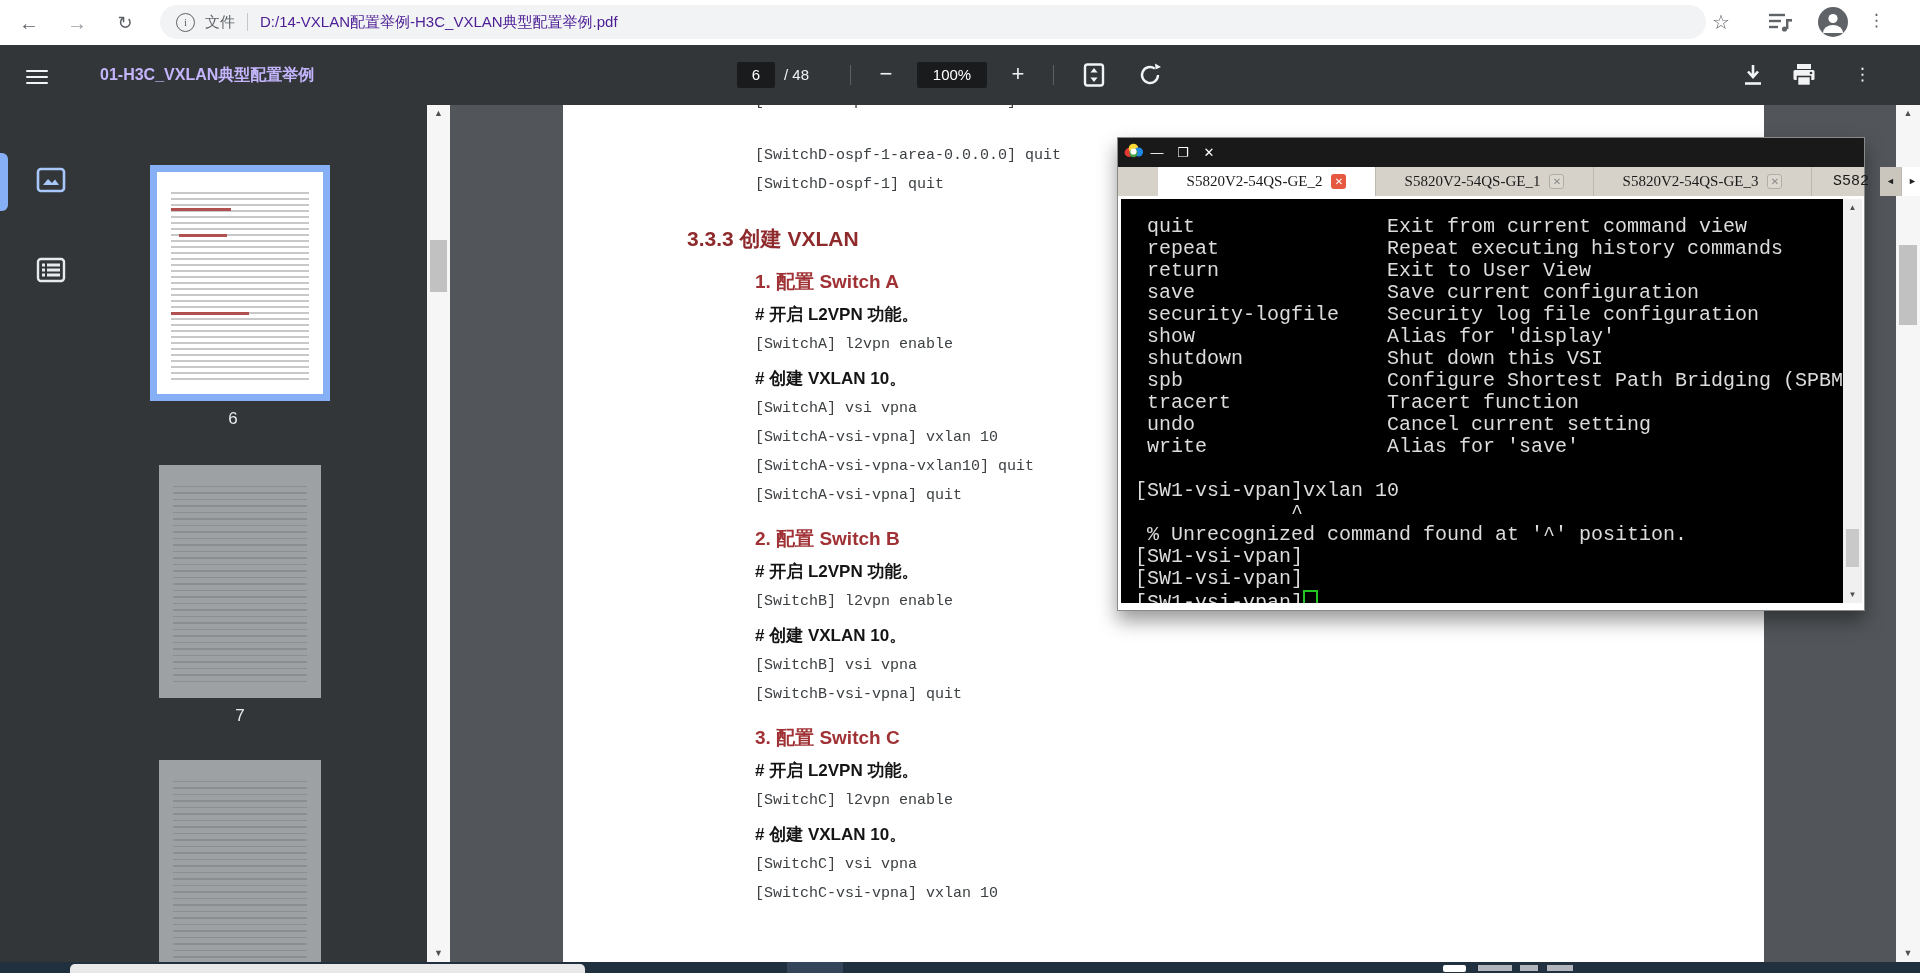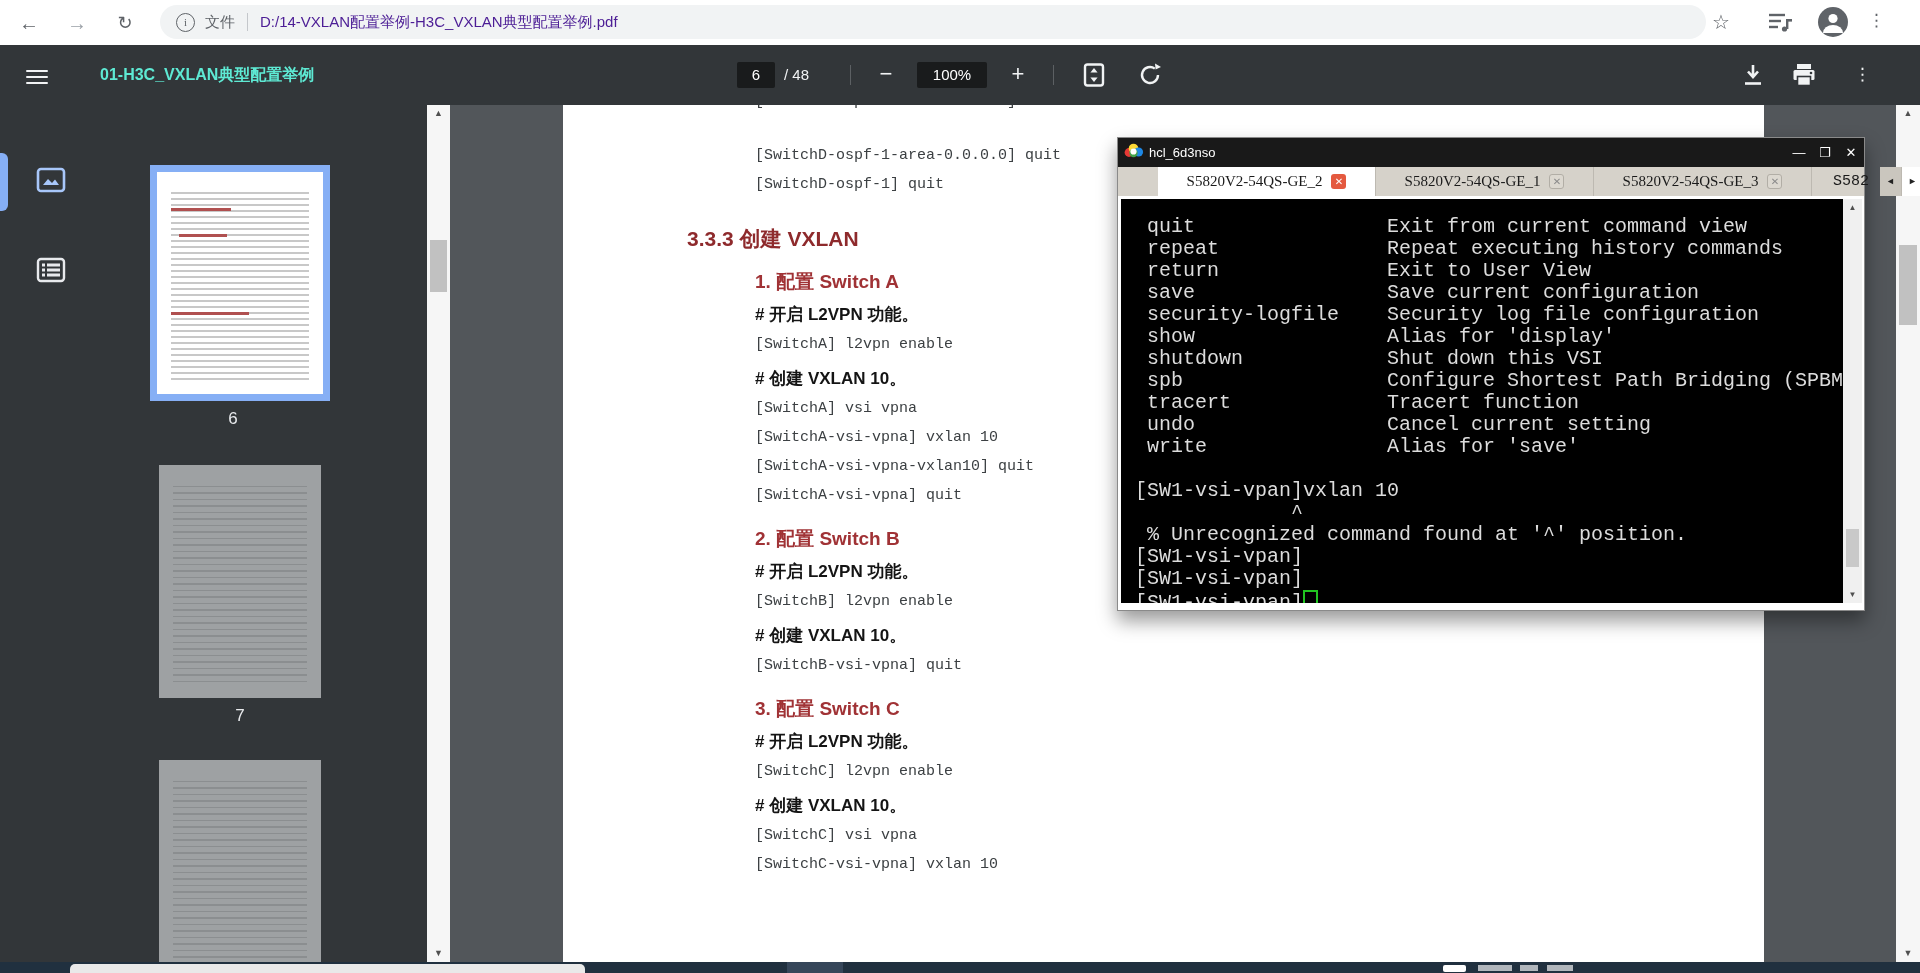--- a/index.html
+++ b/index.html
@@ -21,21 +21,21 @@
   .url-text{color:#4c1d95;font-size:15px;white-space:nowrap;overflow:hidden;}
   .star{position:absolute;left:1712px;top:10px;font-size:20px;color:#5f6368;}
   .media-icon{position:absolute;left:1768px;top:11px;width:26px;height:22px;}
   .avatar{position:absolute;left:1818px;top:7px;width:30px;height:30px;border-radius:50%;background:#5f6368;overflow:hidden;}
   .menu-dots{position:absolute;left:1868px;top:10px;font-size:17px;color:#5f6368;letter-spacing:0;}
   
   .pdf-toolbar{position:absolute;left:0;top:45px;width:1920px;height:60px;background:#323639;color:#f1f3f4;}
   .hamburger{position:absolute;left:26px;top:65px-45px;}
   .hamburger{left:26px;top:21px;width:22px;height:18px;cursor:pointer;}
   .hamburger div{height:2.5px;background:#f1f3f4;margin:3.5px 0;border-radius:1px;}
-  .pdf-title{position:absolute;left:100px;top:20px;font-size:16px;font-weight:bold;color:#5eead4;white-space:nowrap;}
+  .pdf-title{position:absolute;left:100px;top:20px;font-size:16px;font-weight:bold;color:#c4b5fd;white-space:nowrap;}
   .page-box{position:absolute;left:737px;top:17px;width:38px;height:26px;background:#191b1c;border-radius:2px;
             color:#fff;font-size:15px;text-align:center;line-height:26px;}
   .page-total{position:absolute;left:784px;top:21px;font-size:15px;}
   .tb-sep1{position:absolute;left:850px;top:20px;width:1px;height:20px;background:#5c6063;}
   .zoom-minus{position:absolute;left:868px;top:12px;width:36px;height:36px;font-size:22px;text-align:center;line-height:34px;cursor:pointer;}
   .zoom-box{position:absolute;left:917px;top:17px;width:70px;height:26px;background:#191b1c;border-radius:2px;
             color:#fff;font-size:15px;text-align:center;line-height:26px;}
   .zoom-plus{position:absolute;left:1000px;top:12px;width:36px;height:36px;font-size:22px;text-align:center;line-height:34px;cursor:pointer;}
   .tb-sep2{position:absolute;left:1053px;top:20px;width:1px;height:20px;background:#5c6063;}
   .fit-icon{position:absolute;left:1080px;top:16px;}
@@ -257,20 +257,21 @@
           <div class="b-code">[SwitchA] l2vpn enable</div>
           <div class="b-h3"># 创建 VXLAN 10。</div>
           <div class="b-code">[SwitchA] vsi vpna</div>
           <div class="b-code">[SwitchA-vsi-vpna] vxlan 10</div>
           <div class="b-code">[SwitchA-vsi-vpna-vxlan10] quit</div>
           <div class="b-code">[SwitchA-vsi-vpna] quit</div>
           <div class="b-h2">2. 配置 Switch B</div>
           <div class="b-h3"># 开启 L2VPN 功能。</div>
           <div class="b-code">[SwitchB] l2vpn enable</div>
           <div class="b-h3"># 创建 VXLAN 10。</div>
+          <div class="b-code">[SwitchB] vsi vpna</div>
           <div class="b-code">[SwitchB-vsi-vpna] quit</div>
           <div class="b-h2">3. 配置 Switch C</div>
           <div class="b-h3"># 开启 L2VPN 功能。</div>
           <div class="b-code">[SwitchC] l2vpn enable</div>
           <div class="b-h3"># 创建 VXLAN 10。</div>
           <div class="b-code">[SwitchC] vsi vpna</div>
           <div class="b-code">[SwitchC-vsi-vpna] vxlan 10</div>
         </div>
     </div>
 
@@ -285,21 +286,20 @@
     <div class="term-title">
       <span class="cloud-icon">
         <svg width="20" height="15" viewBox="0 0 20 15">
           <circle cx="5" cy="9.5" r="4.4" fill="#e53935"></circle>
           <circle cx="9.5" cy="5.5" r="4.8" fill="#fdd835"></circle>
           <circle cx="14.5" cy="9" r="4.6" fill="#1e88e5"></circle>
           <circle cx="9.5" cy="10" r="4.2" fill="#43a047"></circle>
           <circle cx="9.5" cy="8.5" r="3.1" fill="#ffffff"></circle>
         </svg>
       </span>
-      <span class="term-title-text">hcl_6d3nso</span>
       <span class="win-btn">—</span>
       <span class="win-btn">❐</span>
       <span class="win-btn">✕</span>
     </div>
     <div class="tabbar">
       <div id="tab-strip" style="display:flex;padding-left:40px;">
           <div class="tab active">
             <span class="tab-label">S5820V2-54QS-GE_2</span>
             <span class="tab-close">✕</span>
           </div>

